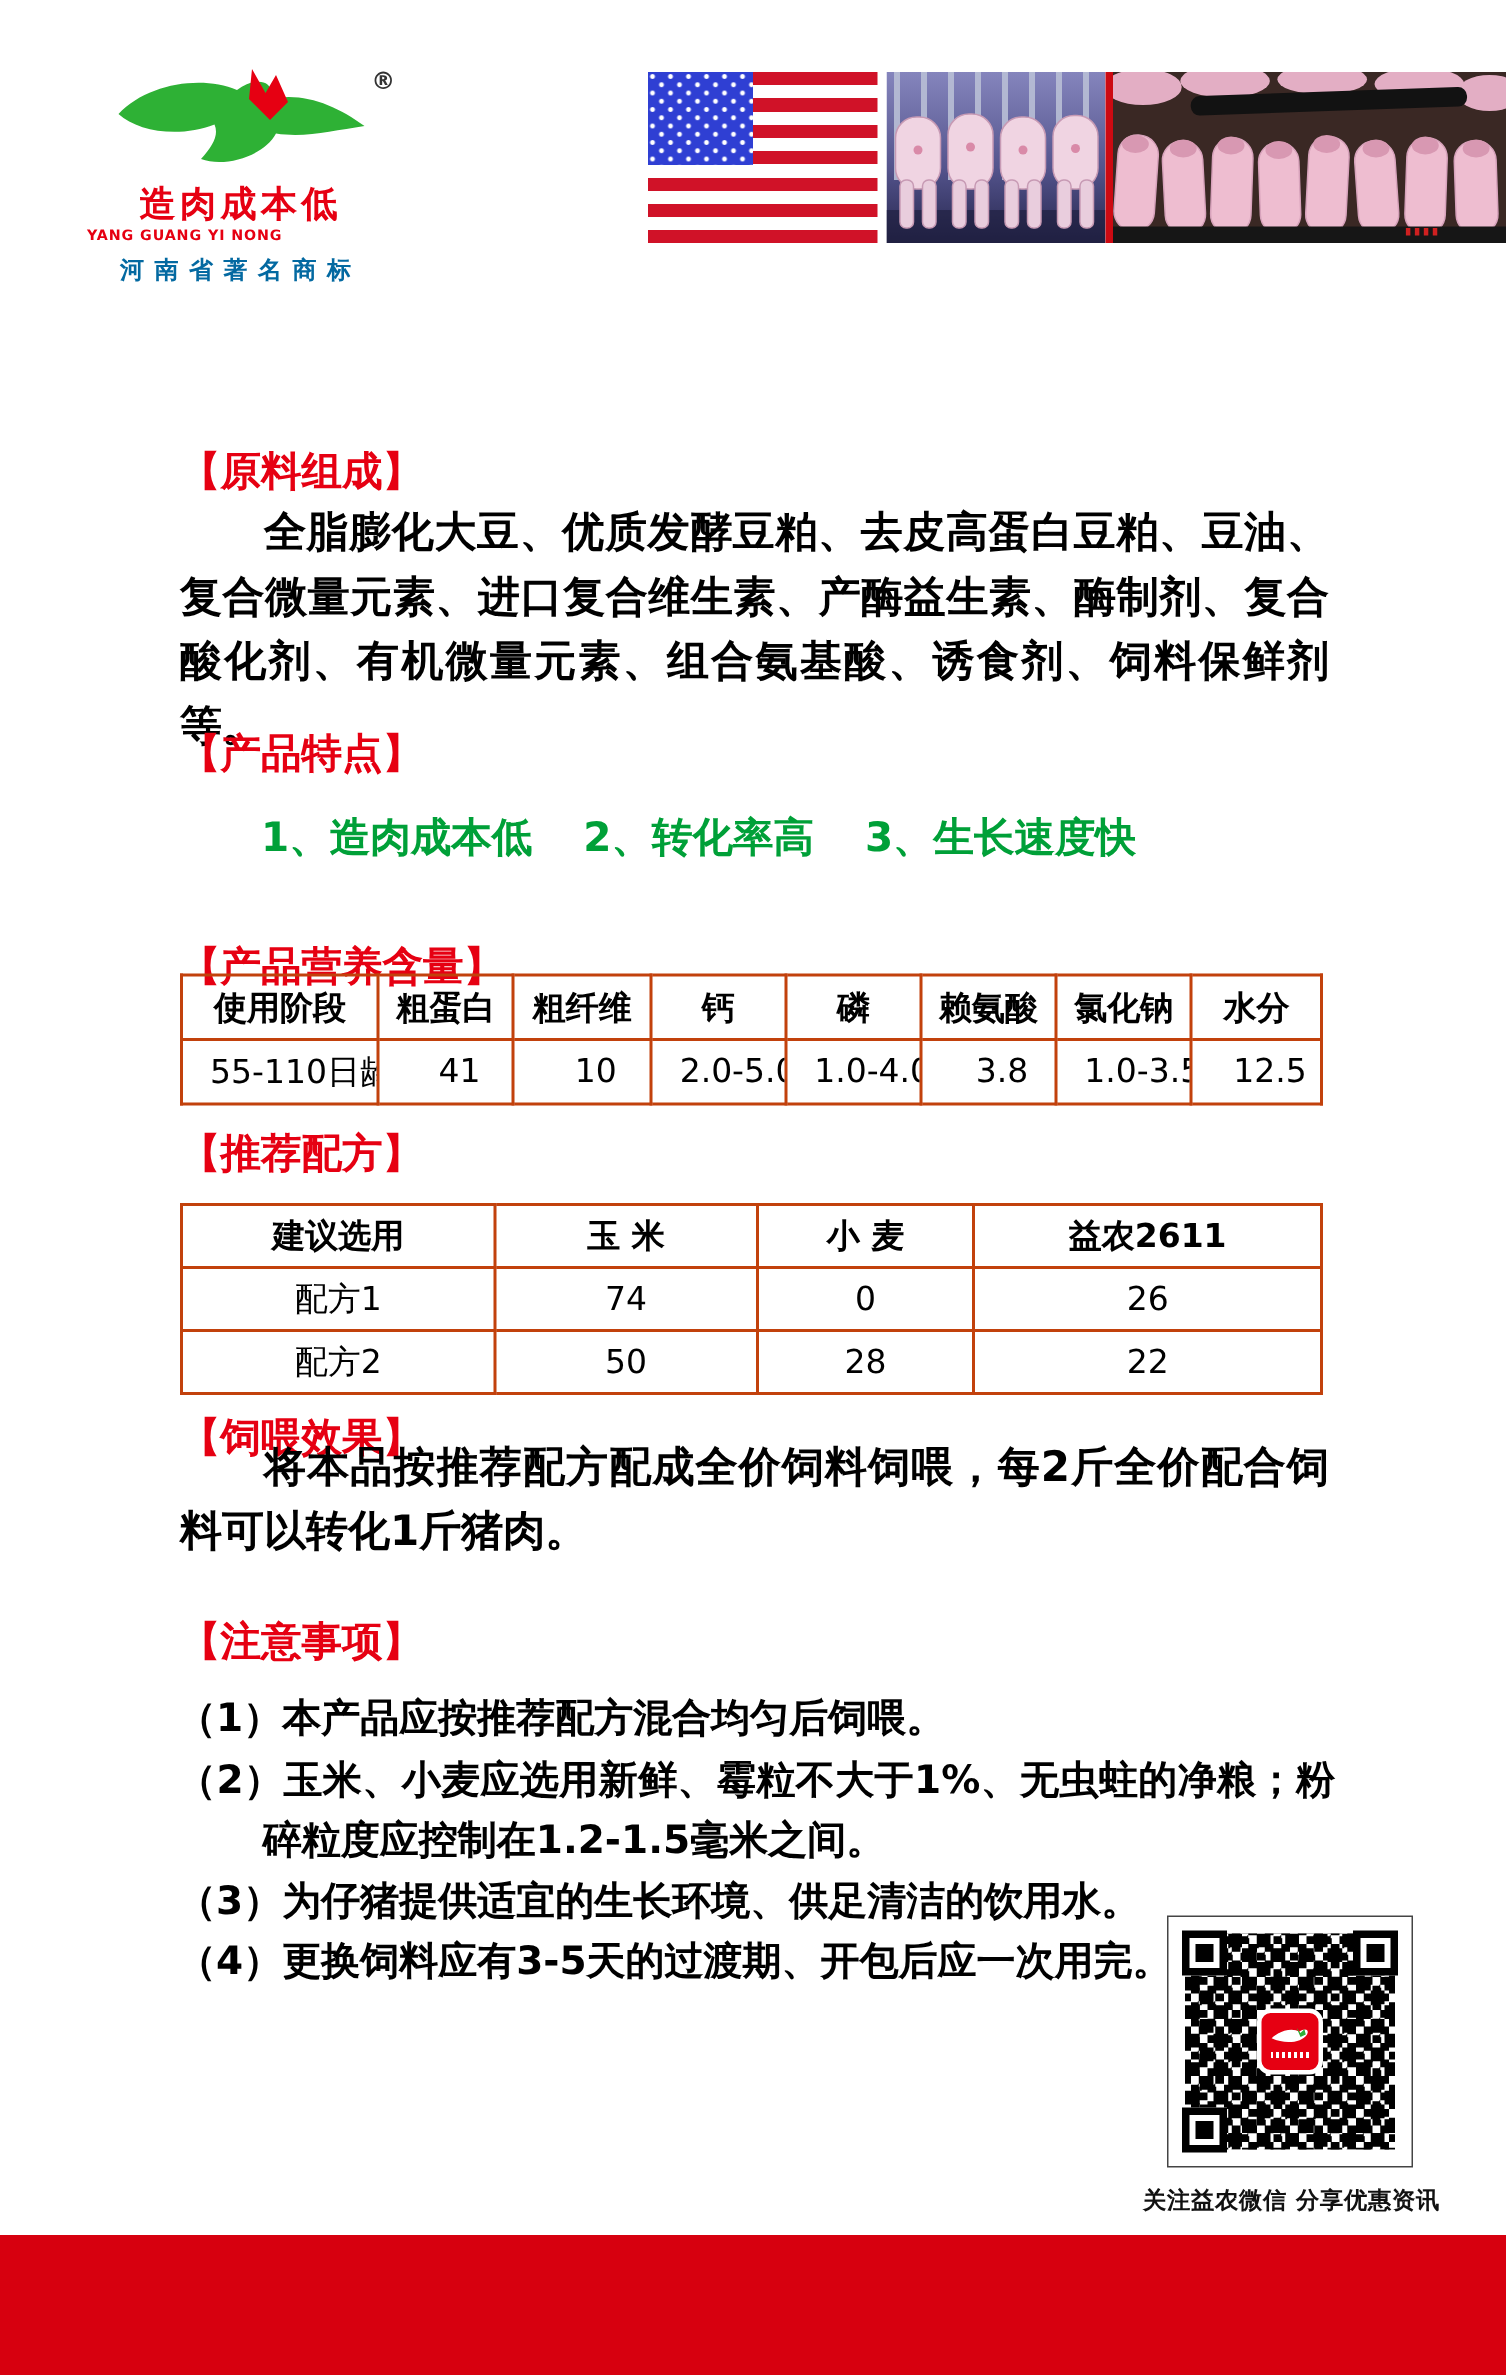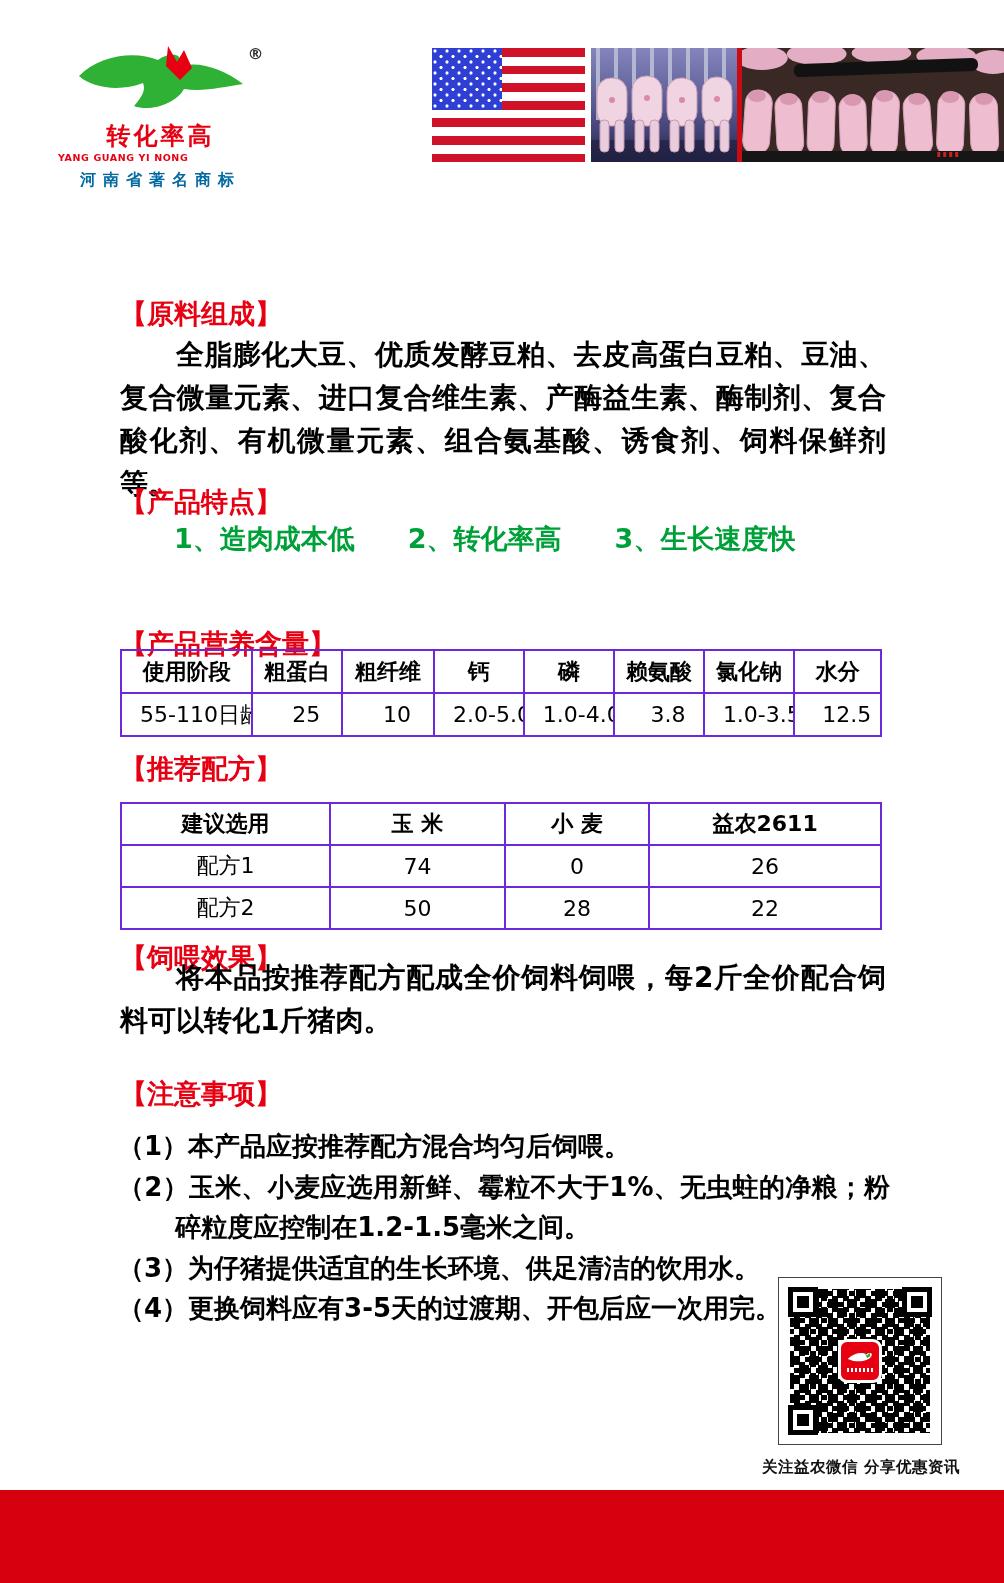--- a/index.html
+++ b/index.html
@@ -28,28 +28,28 @@
     background-size:12px 11px,12px 11px;background-position:3px 3px,9px 8.5px;}
   .photo1{width:146px;height:114px;flex:none;}
   .photo-divider{width:5px;height:114px;background:#cc0a12;flex:none;}
   .photo2{flex:1;height:114px;}
   .photo1 svg,.photo2 svg{display:block;width:100%;height:100%;}
 
   
   .sec-title{position:absolute;left:120px;color:#e60012;font-weight:bold;font-size:27px;white-space:nowrap;}
   .body-par{position:absolute;left:120px;width:766px;font-size:28px;font-weight:bold;line-height:43px;
     text-align:justify;text-indent:2em;color:#000;}
-  .features-line{position:absolute;left:174px;top:521px;display:flex;gap:53px;
+  .features-line{position:absolute;left:174px;top:540px;display:flex;gap:34px;
     color:#00a038;font-size:27px;font-weight:bold;white-space:nowrap;}
 
   
   table{border-collapse:collapse;table-layout:fixed;}
   .t1{position:absolute;left:120px;top:649px;width:762px;}
   .t2{position:absolute;left:120px;top:802px;width:762px;}
-  .t1 th,.t1 td,.t2 th,.t2 td{border:2px solid #6d28d9;text-align:center;vertical-align:middle;
+  .t1 th,.t1 td,.t2 th,.t2 td{border:2px solid #c2410c;text-align:center;vertical-align:middle;
     font-size:22px;color:#000;padding:0;overflow:hidden;white-space:nowrap;}
   .t1 th,.t2 th{font-weight:bold;height:41px;}
   .t1 td{font-weight:400;height:41px;padding-left:18px;}
   .t2 th{height:40px;}
   .t2 td{font-weight:400;height:40px;border-radius:16px;}
 
   .notes-list{position:absolute;left:118px;top:1126px;width:772px;font-size:26px;font-weight:bold;
     line-height:40.5px;color:#000;}
   .note-item{padding-left:2.2em;text-indent:-2.2em;text-align:justify;}
 
@@ -82,21 +82,21 @@
 
   <div class="logo-block">
     <div class="bird-wrap">
       <svg viewBox="0 0 170 72">
         <path fill="#2eb135" d="M3,30 C22,10 58,4 82,14 C94,5 108,7 104,20 C126,15 148,24 167,38
           C146,41 128,46 108,43 C100,58 74,66 58,60 C66,51 70,44 67,37 C44,46 16,42 3,30 Z"></path>
         <path fill="#e60012" d="M92,0 L101,16 L108,4 L116,22 L104,34 L90,20 Z"></path>
       </svg>
       <span class="reg-mark">®</span>
     </div>
-    <div class="brand-cn">转化率高</div>
+    <div class="brand-cn">造肉成本低</div>
     <div class="brand-en">YANG GUANG YI NONG</div>
     <div class="brand-sub">河南省著名商标</div>
   </div>
 
   <div class="header-strip">
     <div class="us-flag">
       <div class="canton"></div>
     </div>
     <div class="photo1">
       <svg viewBox="0 0 146 114" preserveAspectRatio="none">
@@ -216,21 +216,21 @@
       <th>粗蛋白</th>
       <th>粗纤维</th>
       <th>钙</th>
       <th>磷</th>
       <th>赖氨酸</th>
       <th>氯化钠</th>
       <th>水分</th>
     </tr>
     <tr>
       <td>55-110日龄</td>
-      <td>25</td>
+      <td>41</td>
       <td>10</td>
       <td>2.0-5.0</td>
       <td>1.0-4.0</td>
       <td>3.8</td>
       <td>1.0-3.5</td>
       <td>12.5</td>
     </tr>
   </tbody>
     </table>
 

